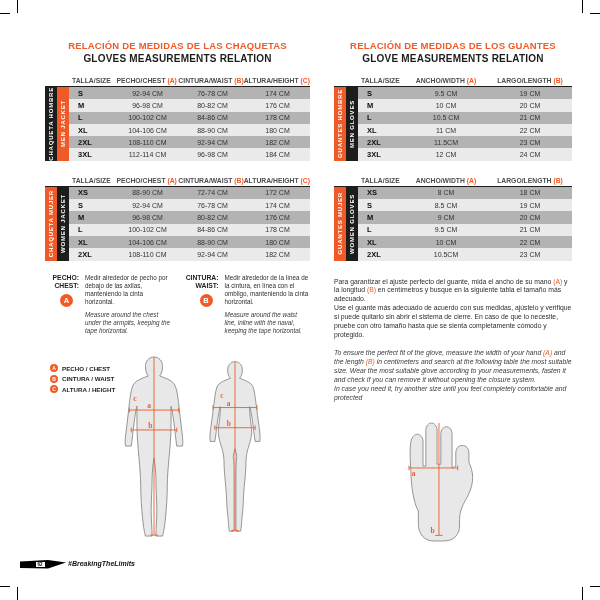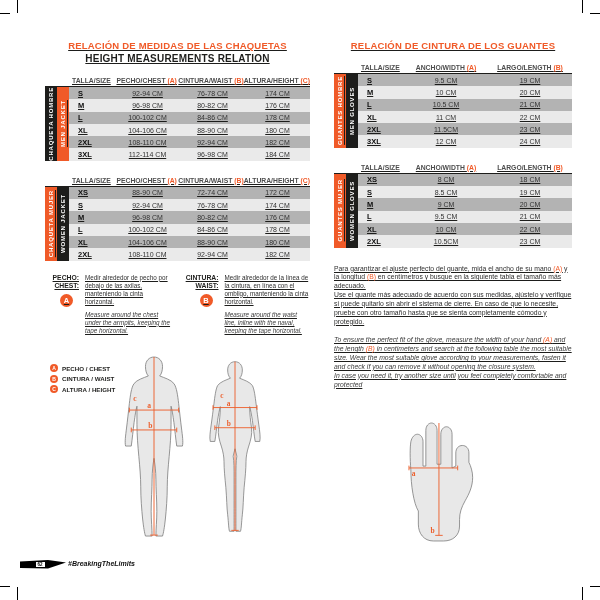--- a/index.html
+++ b/index.html
@@ -10,21 +10,21 @@
     --line-orange:#ec5f2d;
   }
   html,body{margin:0;padding:0;}
   body{width:600px;height:600px;background:#fff;font-family:"Liberation Sans",sans-serif;color:var(--ink);}
   #page{position:relative;width:600px;height:600px;background:#fff;overflow:hidden;}
 
   
   .cm{position:absolute;background:#000;}
 
   
-  .col{position:absolute;text-decoration:underline;}
+  .col{position:absolute;}
   #col-left{left:45px;top:40px;width:265px;}
   #col-right{left:334px;top:40px;width:238px;}
   .col-title{font-size:9.5px;font-weight:bold;color:var(--orange);text-align:center;letter-spacing:.2px;}
   .col-subtitle{font-size:10px;font-weight:bold;color:var(--ink);text-align:center;margin-top:2px;letter-spacing:.2px;}
 
   
   .sz-table{margin-top:13px;}
   .sz-table + .sz-table{margin-top:16px;}
   .t-head{display:grid;align-items:end;padding-bottom:2px;font-size:6.8px;font-weight:bold;color:#4d4d4d;}
   .th{text-align:center;white-space:nowrap;}
@@ -85,21 +85,21 @@
   <div class="cm" style="left:0;top:13px;width:10px;height:1px"></div>
   <div class="cm" style="right:17px;top:0;width:1px;height:13px"></div>
   <div class="cm" style="right:0;top:13px;width:10px;height:1px"></div>
   <div class="cm" style="left:17px;bottom:0;width:1px;height:13px"></div>
   <div class="cm" style="left:0;bottom:13px;width:10px;height:1px"></div>
   <div class="cm" style="right:17px;bottom:0;width:1px;height:13px"></div>
   <div class="cm" style="right:0;bottom:13px;width:10px;height:1px"></div>
 
   <div id="col-left" class="col">
     <div class="col-title">RELACIÓN DE MEDIDAS DE LAS CHAQUETAS</div>
-    <div class="col-subtitle">HEIGHT MEASUREMENTS RELATION</div>
+    <div class="col-subtitle">GLOVES MEASUREMENTS RELATION</div>
 
     <div class="sz-table">
         <div class="t-head" style="grid-template-columns: 24px 46px repeat(3, 1fr);">
           <span></span>
           <span class="th th-size">TALLA/SIZE</span>
           <span class="th">PECHO/CHEST <span class="tok">(A)</span></span>
           <span class="th">CINTURA/WAIST <span class="tok">(B)</span></span>
           <span class="th">ALTURA/HEIGHT <span class="tok">(C)</span></span>
         </div>
         <div class="t-body">
@@ -278,21 +278,22 @@
       <line x1="14" y1="76" x2="58" y2="76"></line>
       <line x1="14" y1="73.5" x2="14" y2="78.5"></line>
         <line x1="58" y1="73.5" x2="58" y2="78.5"></line>
     </g>
     <text class="mlabel" x="20" y="44">c</text>
     <text class="mlabel" x="27" y="52">a</text>
     <text class="mlabel" x="27" y="74">b</text>
   </svg>
 
   <div id="col-right" class="col">
-    <div class="col-title">RELACIÓN DE CINTURA DE LOS GUANTES</div>
+    <div class="col-title">RELACIÓN DE MEDIDAS DE LOS GUANTES</div>
+    <div class="col-subtitle">GLOVE MEASUREMENTS RELATION</div>
 
     <div class="sz-table">
         <div class="t-head" style="grid-template-columns: 24px 46px repeat(2, 1fr);">
           <span></span>
           <span class="th th-size">TALLA/SIZE</span>
           <span class="th">ANCHO/WIDTH <span class="tok">(A)</span></span>
           <span class="th">LARGO/LENGTH <span class="tok">(B)</span></span>
         </div>
         <div class="t-body">
           <div class="t-band">

